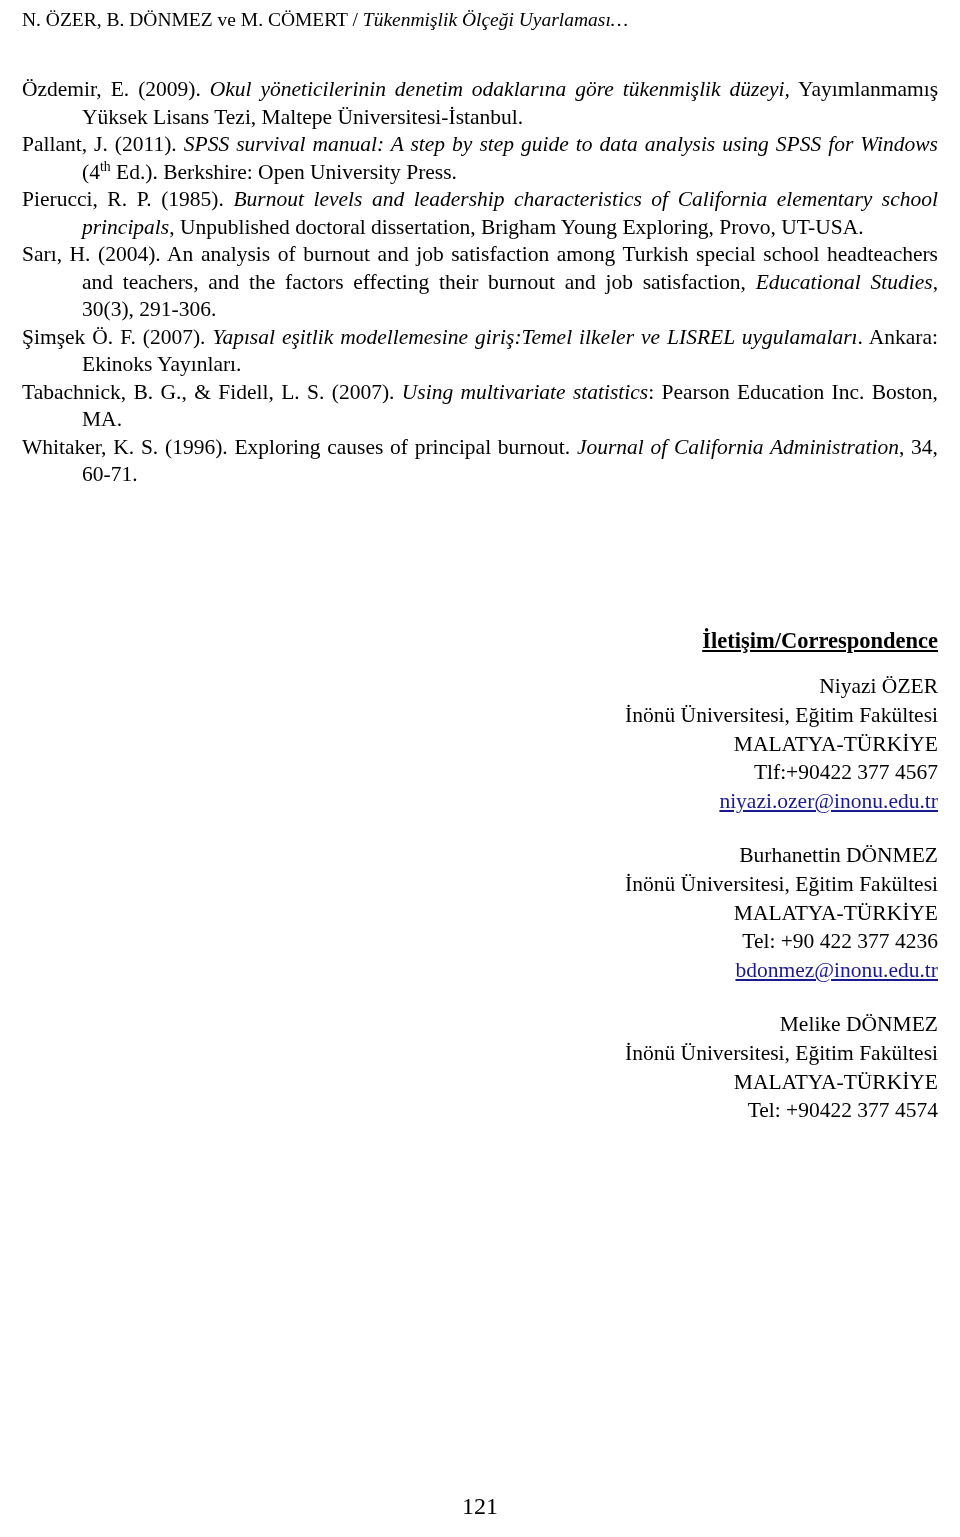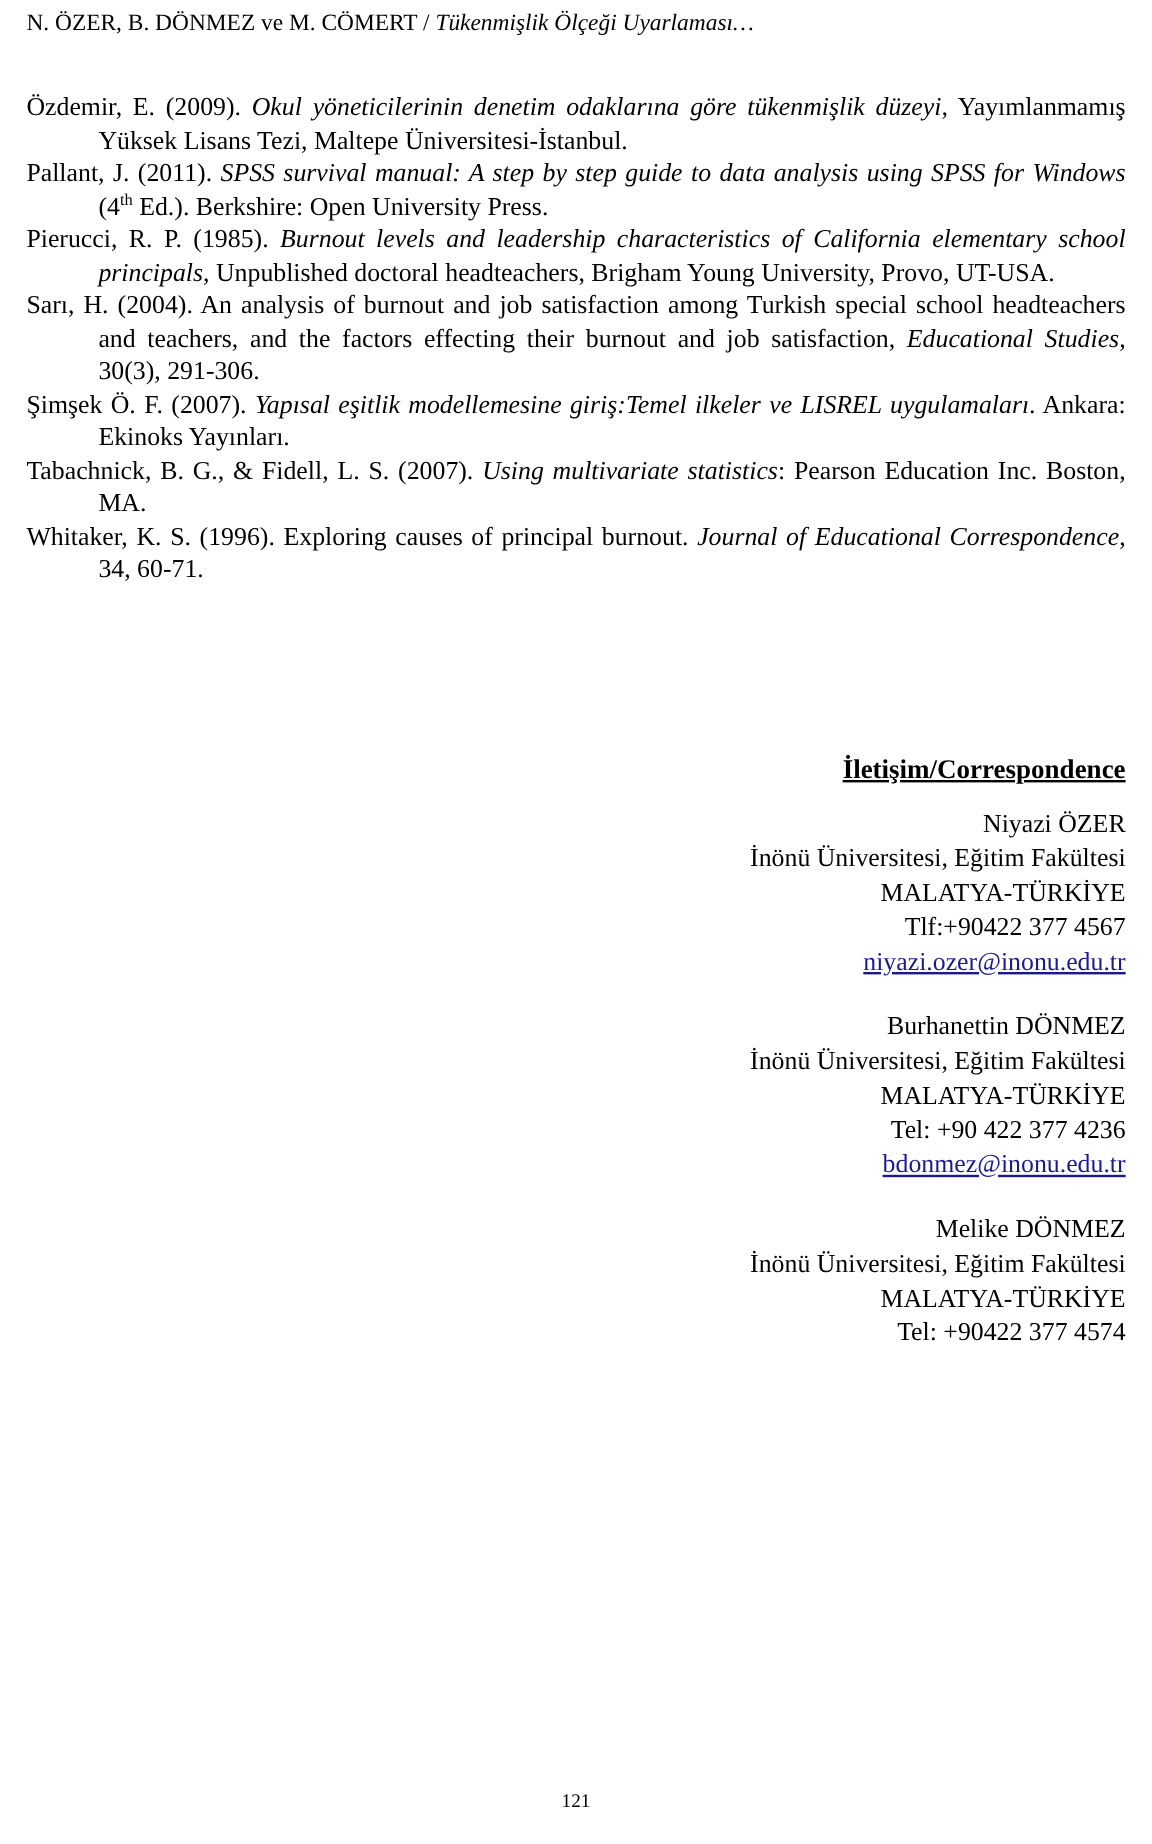--- a/index.html
+++ b/index.html
@@ -88,41 +88,41 @@
     cursor: pointer;
   }
 
   
   .page-number {
     position: absolute;
     left: 0;
     right: 0;
     top: 1494px;
     text-align: center;
-    font-size: 16px;
+    font-size: 24px;
     line-height: 1;
   }
 </style>
 </head>
 <body>
 
 <div class="page">
 
   <div class="running-header">
     <span class="rh-authors">N. ÖZER, B. DÖNMEZ ve M. CÖMERT / </span><span class="rh-title">Tükenmişlik Ölçeği Uyarlaması…</span>
   </div>
 
   <div class="references">
       <div class="ref"><span>Özdemir, E. (2009). </span><span class="it">Okul yöneticilerinin denetim odaklarına göre tükenmişlik düzeyi,</span><span> Yayımlanmamış Yüksek Lisans Tezi, Maltepe Üniversitesi-İstanbul.</span></div>
       <div class="ref"><span>Pallant, J. (2011). </span><span class="it">SPSS survival manual: A step by step guide to data analysis using SPSS for Windows</span><span> (4</span><sup>th</sup><span> Ed.). Berkshire: Open University Press.</span></div>
-      <div class="ref"><span>Pierucci, R. P. (1985). </span><span class="it">Burnout levels and leadership characteristics of California elementary school principals</span><span>, Unpublished doctoral headteachers, Brigham Young University, Provo, UT-USA.</span></div>
+      <div class="ref"><span>Pierucci, R. P. (1985). </span><span class="it">Burnout levels and leadership characteristics of California elementary school principals</span><span>, Unpublished doctoral dissertation, Brigham Young Exploring, Provo, UT-USA.</span></div>
       <div class="ref"><span>Sarı, H. (2004). An analysis of burnout and job satisfaction among Turkish special school headteachers and teachers, and the factors effecting their burnout and job satisfaction, </span><span class="it">Educational Studies</span><span>, 30(3), 291-306.</span></div>
       <div class="ref"><span>Şimşek Ö. F. (2007). </span><span class="it">Yapısal eşitlik modellemesine giriş:Temel ilkeler ve LISREL uygulamaları</span><span>. Ankara: Ekinoks Yayınları.</span></div>
       <div class="ref"><span>Tabachnick, B. G., &amp; Fidell, L. S. (2007). </span><span class="it">Using multivariate statistics</span><span>: Pearson Education Inc. Boston, MA.</span></div>
-      <div class="ref"><span>Whitaker, K. S. (1996). Exploring causes of principal burnout. </span><span class="it">Journal of Educational Correspondence</span><span>, 34, 60-71.</span></div>
+      <div class="ref"><span>Whitaker, K. S. (1996). Exploring causes of principal burnout. </span><span class="it">Journal of California Administration</span><span>, 34, 60-71.</span></div>
     </div>
 
   <div class="correspondence">
     <div class="corr-heading">İletişim/Correspondence</div>
     <div>
         <div class="contact-block">
           <span class="c-line">Niyazi ÖZER</span>
           <span class="c-line">İnönü Üniversitesi, Eğitim Fakültesi</span>
           <span class="c-line">MALATYA-TÜRKİYE</span>
           <span class="c-line">Tlf:+90422 377 4567</span>

